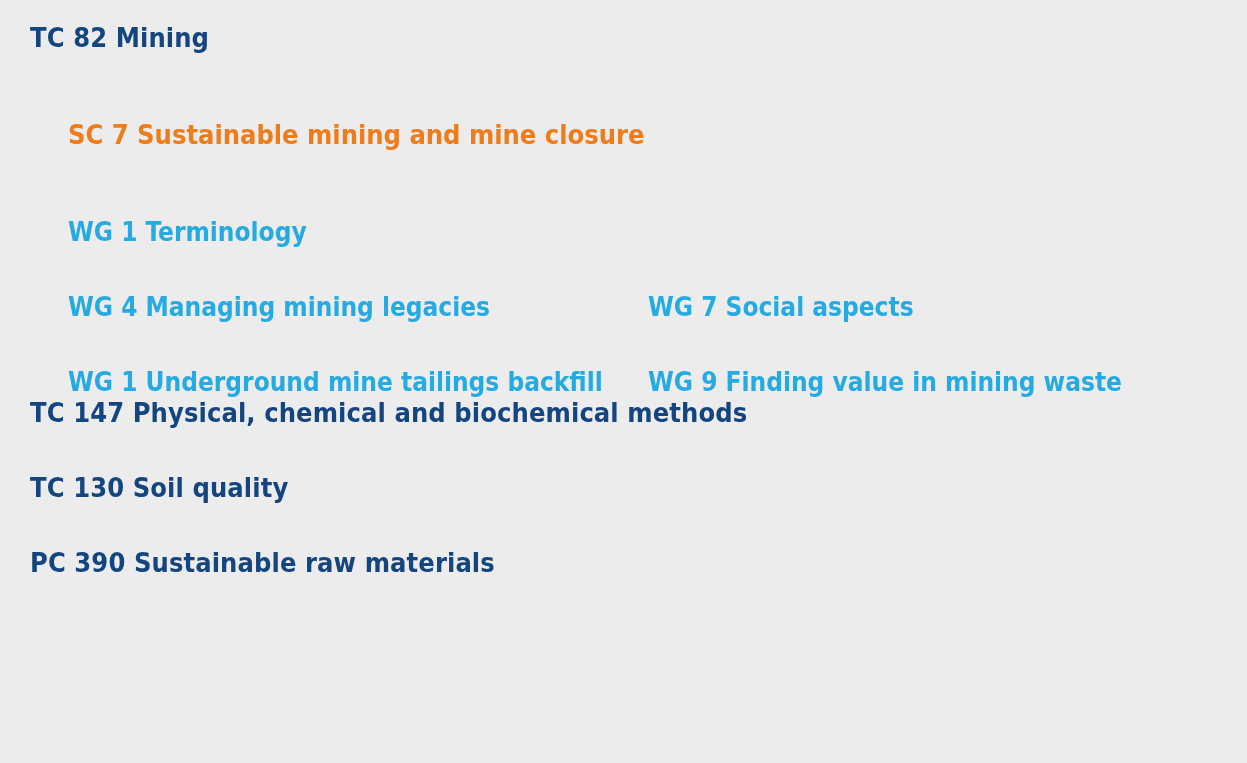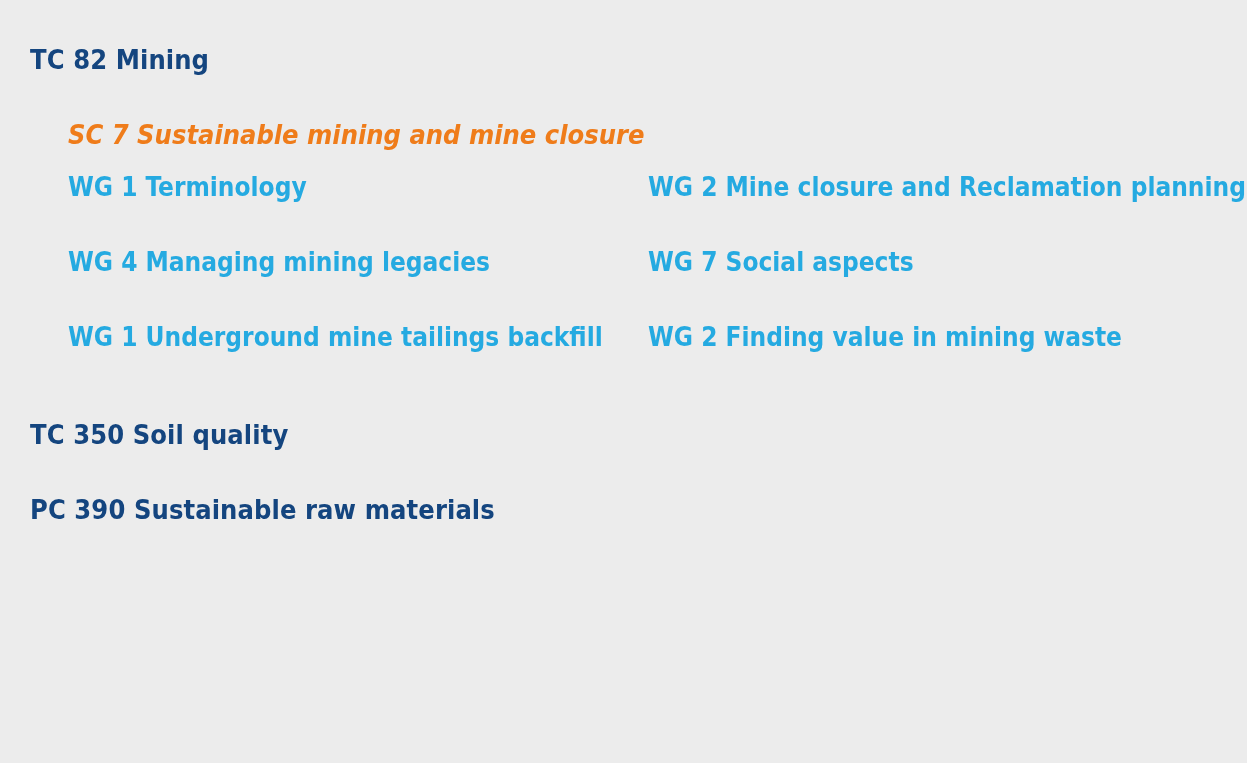--- a/index.html
+++ b/index.html
@@ -16,21 +16,20 @@
   #stage {
     position: relative;
     width: 1247px;
     height: 763px;
     box-sizing: border-box;
     padding: 22px 0 0 0;
   }
   .tc-row {
     height: 75px;
     display: flex;
-    align-items: center;
     padding-left: 30px;
     box-sizing: border-box;
   }
   .tc-label {
     font-size: 27px;
     font-weight: bold;
     color: #14457f;
     letter-spacing: 0.1px;
     white-space: nowrap;
   }
@@ -42,29 +41,28 @@
     display: flex;
     align-items: center;
     padding-left: 38px;
     box-sizing: border-box;
   }
   .sc-label {
     font-size: 27px;
     font-weight: bold;
     color: #ef7c1a;
     white-space: nowrap;
-    font-style: italic;
   }
   .wg-grid {
     padding-left: 38px;
   }
   .wg-row {
     display: flex;
     height: 75px;
-    align-items: flex-start;
+    align-items: flex-end;
   }
   .wg-cell {
     width: 580px;
     display: flex;
     align-items: center;
   }
   .wg-label {
     font-size: 26px;
     font-weight: bold;
     color: #25aae1;
@@ -83,43 +81,43 @@
   <div class="sc-block">
     <div class="sc-row">
       <span class="sc-label">SC 7 Sustainable mining and mine closure</span>
     </div>
 
     <div class="wg-grid">
       <div class="wg-row">
         <div class="wg-cell">
           <span class="wg-label">WG 1 Terminology</span>
         </div>
-        <div class="wg-cell">
-          <span class="wg-label">WG 2 Mine closure and Reclamation planning</span>
-        </div>
       </div>
       <div class="wg-row">
         <div class="wg-cell">
           <span class="wg-label">WG 4 Managing mining legacies</span>
         </div>
         <div class="wg-cell">
           <span class="wg-label">WG 7 Social aspects</span>
         </div>
       </div>
       <div class="wg-row">
         <div class="wg-cell">
           <span class="wg-label">WG 1 Underground mine tailings backfill</span>
         </div>
         <div class="wg-cell">
-          <span class="wg-label">WG 2 Finding value in mining waste</span>
+          <span class="wg-label">WG 9 Finding value in mining waste</span>
         </div>
       </div>
     </div>
   </div>
 
   <div class="tc-row">
-    <span class="tc-label">TC 350 Soil quality</span>
+    <span class="tc-label">TC 147 Physical, chemical and biochemical methods</span>
+  </div>
+  <div class="tc-row">
+    <span class="tc-label">TC 130 Soil quality</span>
   </div>
   <div class="tc-row">
     <span class="tc-label">PC 390 Sustainable raw materials</span>
   </div>
 
 </div>
 
 </body></html>

